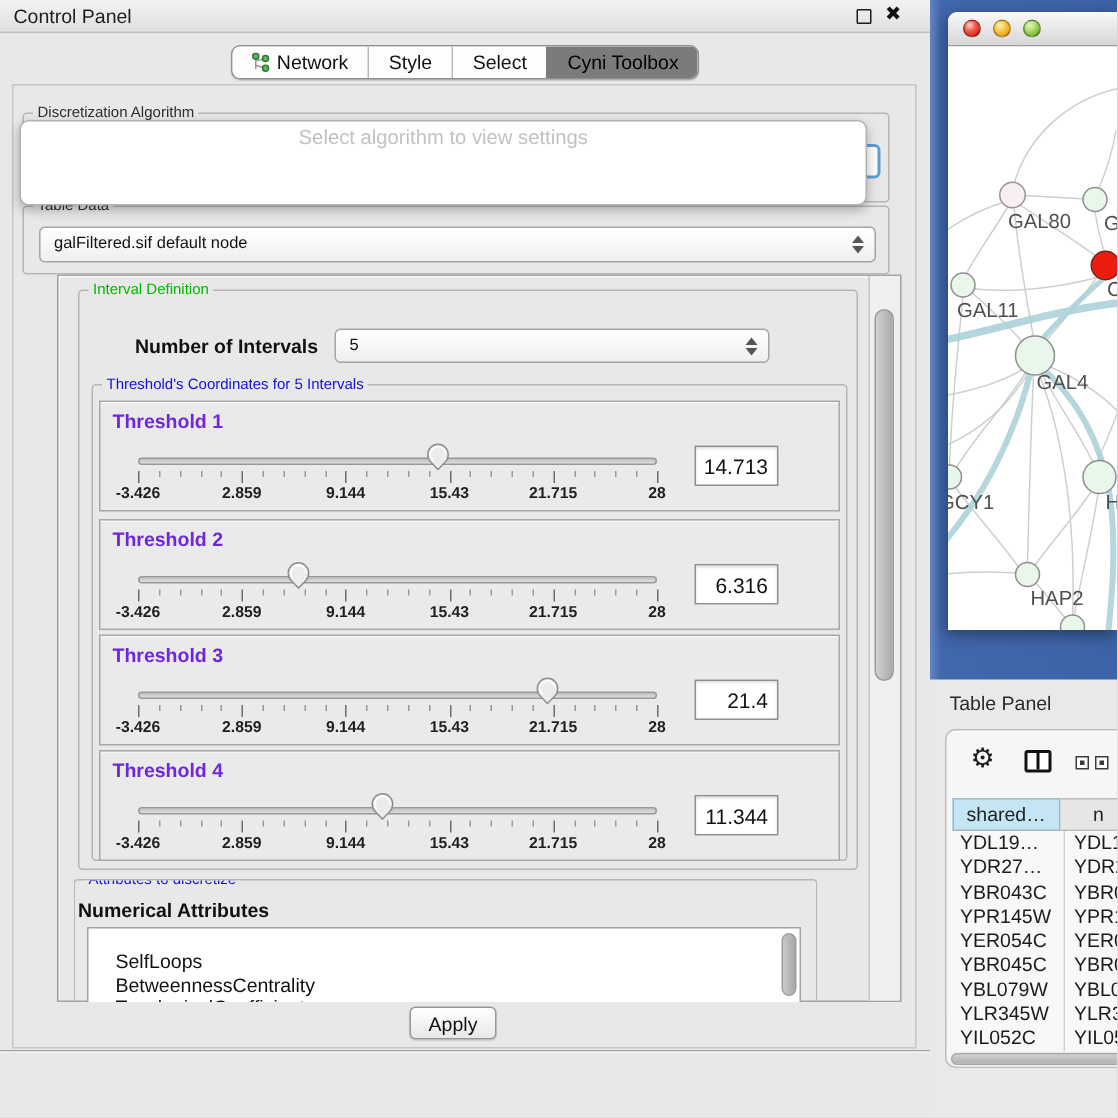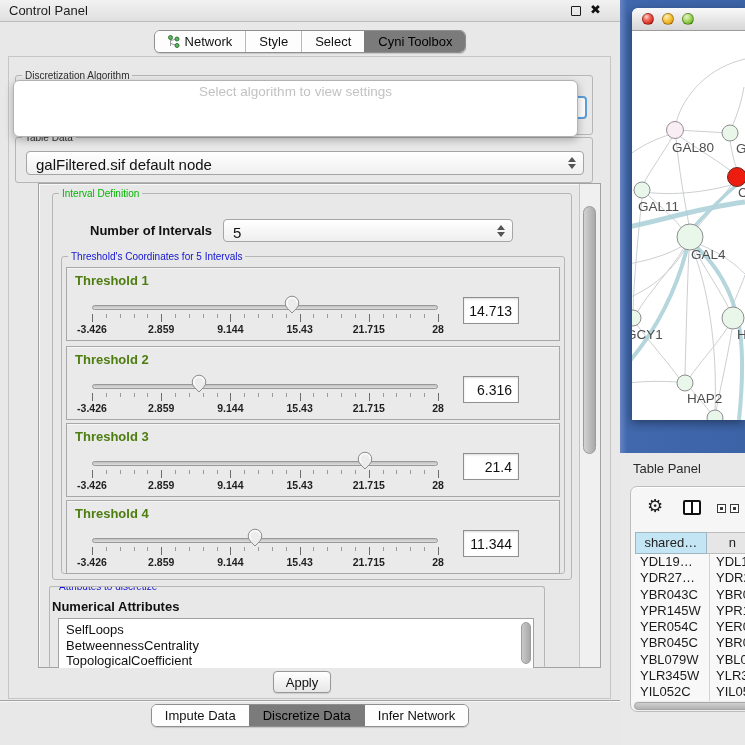--- a/index.html
+++ b/index.html
@@ -29,21 +29,21 @@
      border:1px solid #c6c6c6;background:#e8e8e8;}
 
   .group{position:absolute;border:1px solid #b6b6b6;border-radius:3px;}
   .group-label{position:absolute;top:-8px;left:6px;background:#e8e8e8;padding:0 3px;font-size:10px;line-height:15px;white-space:nowrap;}
   .group-label.dark{color:#2d2d2d;}
   .group-label.green{color:#00b800;}
   .group-label.blue{color:#1313cf;}
 
   .algo-group{left:6px;top:18px;width:578px;height:60px;}
   .combo{position:absolute;background:linear-gradient(#ffffff,#efefef);border:1px solid #a5a5a5;
-     border-radius:4px;font-size:15px;color:#111;}
+     border-radius:4px;font-size:11px;color:#111;}
   .combo .combo-text{position:absolute;left:9px;top:4px;white-space:nowrap;}
   .stepper{position:absolute;right:7px;top:50%;width:8px;height:12px;transform:translateY(-50%);}
   .stepper::before{content:"";position:absolute;left:0;top:0;border-left:4px solid transparent;
      border-right:4px solid transparent;border-bottom:5px solid #555;}
   .stepper::after{content:"";position:absolute;left:0;bottom:0;border-left:4px solid transparent;
      border-right:4px solid transparent;border-top:5px solid #555;}
   .focus-combo{left:10px;top:20px;width:561px;height:23px;border:2px solid #5e9ed8;background:#fdfdfd;}
 
   .popup{position:absolute;left:4px;top:23px;width:565px;height:57px;background:#fff;
      border:1px solid #b2b2b2;border-radius:6px;box-shadow:0 3px 8px rgba(0,0,0,.28);z-index:10;padding-top:3px;}
@@ -56,38 +56,38 @@
 
   .settings-panel{position:absolute;left:29px;top:126px;width:563px;height:485px;
      border:1px solid #a2a2a2;background:#e8e8e8;box-shadow:inset 1px 1px 0 rgba(255,255,255,.7);}
   .interval-group{left:13px;top:9px;width:520px;height:387px;}
   .noi-label{position:absolute;left:37px;top:29px;font-size:13px;font-weight:bold;color:#111;}
   .noi-combo{left:170px;top:25px;width:290px;height:23px;}
   .thr-group{left:8px;top:62px;width:504px;height:318px;}
 
   .thr-box{position:absolute;left:4px;width:494px;height:74px;border:1px solid #a8a8a8;
      background:#eaeaea;box-shadow:inset 0 1px 0 #f6f6f6;}
-  .thr-label{position:absolute;left:8px;top:5px;font-size:13px;font-weight:bold;color:#4d7c0f;}
+  .thr-label{position:absolute;left:8px;top:5px;font-size:13px;font-weight:bold;color:#6d28d9;}
   .sl-track{position:absolute;left:25px;top:37px;width:346px;height:5px;border:1px solid #989898;
      border-radius:3px;background:linear-gradient(#c0c0c0,#dedede);}
   .sl-handle{position:absolute;top:27px;}
   .sl-ticks{position:absolute;left:25px;top:46px;width:346px;height:9px;}
   .tk{position:absolute;top:0;width:1px;background:#999;}
   .tk.min{height:4px;}
   .tk.maj{height:8px;background:#6d6d6d;}
   .sl-labels{position:absolute;left:25px;top:55px;width:346px;height:13px;}
   .tl{position:absolute;top:0;transform:translateX(-50%);font-size:10.5px;font-weight:bold;color:#1f1f1f;white-space:nowrap;}
   .thr-value{position:absolute;left:396px;top:29px;width:56px;height:27px;background:#fff;
      border:1px solid #8f8f8f;box-shadow:inset 0 1px 2px rgba(0,0,0,.15);font-size:14px;color:#111;
      text-align:right;padding:5px 6px 0 0;}
 
   .attr-group{left:10px;top:402px;width:496px;height:82px;overflow:hidden;border-bottom:none;}
   .attr-title{position:absolute;left:2px;top:12px;font-size:13px;font-weight:bold;color:#111;}
   .attr-list{position:absolute;left:8px;top:31px;width:476px;height:70px;background:#fff;border:1px solid #a2a2a2;}
-  .attr-list ul{margin:1px;padding:2px 0 12px 6px;list-style:none;}
+  .attr-list ul{margin:12px;padding:2px 0 12px 6px;list-style:none;}
   .attr-list li{font-size:13px;line-height:15.5px;color:#111;white-space:nowrap;}
   .attr-thumb{position:absolute;right:2px;top:3px;width:10px;height:42px;border-radius:5px;
      background:linear-gradient(to right,#c9c9c9,#a8a8a8);border:1px solid #9d9d9d;}
 
   .v-scroll{position:absolute;left:540px;top:0;width:21px;height:483px;background:#f0f0f0;
      border-left:1px solid #c4c4c4;}
   .v-thumb{position:absolute;left:3px;top:22px;width:13px;height:248px;border-radius:7px;
      background:linear-gradient(to right,#d2d2d2,#a9a9a9);border:1px solid #9b9b9b;}
 
   .apply-btn{position:absolute;left:264px;top:614px;width:58px;height:22px;border:1px solid #979797;
@@ -404,33 +404,20 @@
 
         <div class="v-scroll">
           <div class="v-thumb"></div>
         </div>
       </div>
 
       <button class="apply-btn">Apply</button>
     </div>
 
     <div class="cp-bottom-divider"></div>
-    <div class="cp-tabs bottom">
-      <div class="seg-group" id="cp-bottom-tabs">
-          <div class="seg-tab">
-            <span>Impute Data</span>
-          </div>
-          <div class="seg-tab sel">
-            <span>Discretize Data</span>
-          </div>
-          <div class="seg-tab">
-            <span>Infer Network</span>
-          </div>
-        </div>
-    </div>
   </section>
 
   <section class="right-col">
     <div class="net-backdrop">
       <div class="mac-window">
         <div class="mac-titlebar">
           <span class="light red"></span>
           <span class="light yellow"></span>
           <span class="light green"></span>
         </div>

